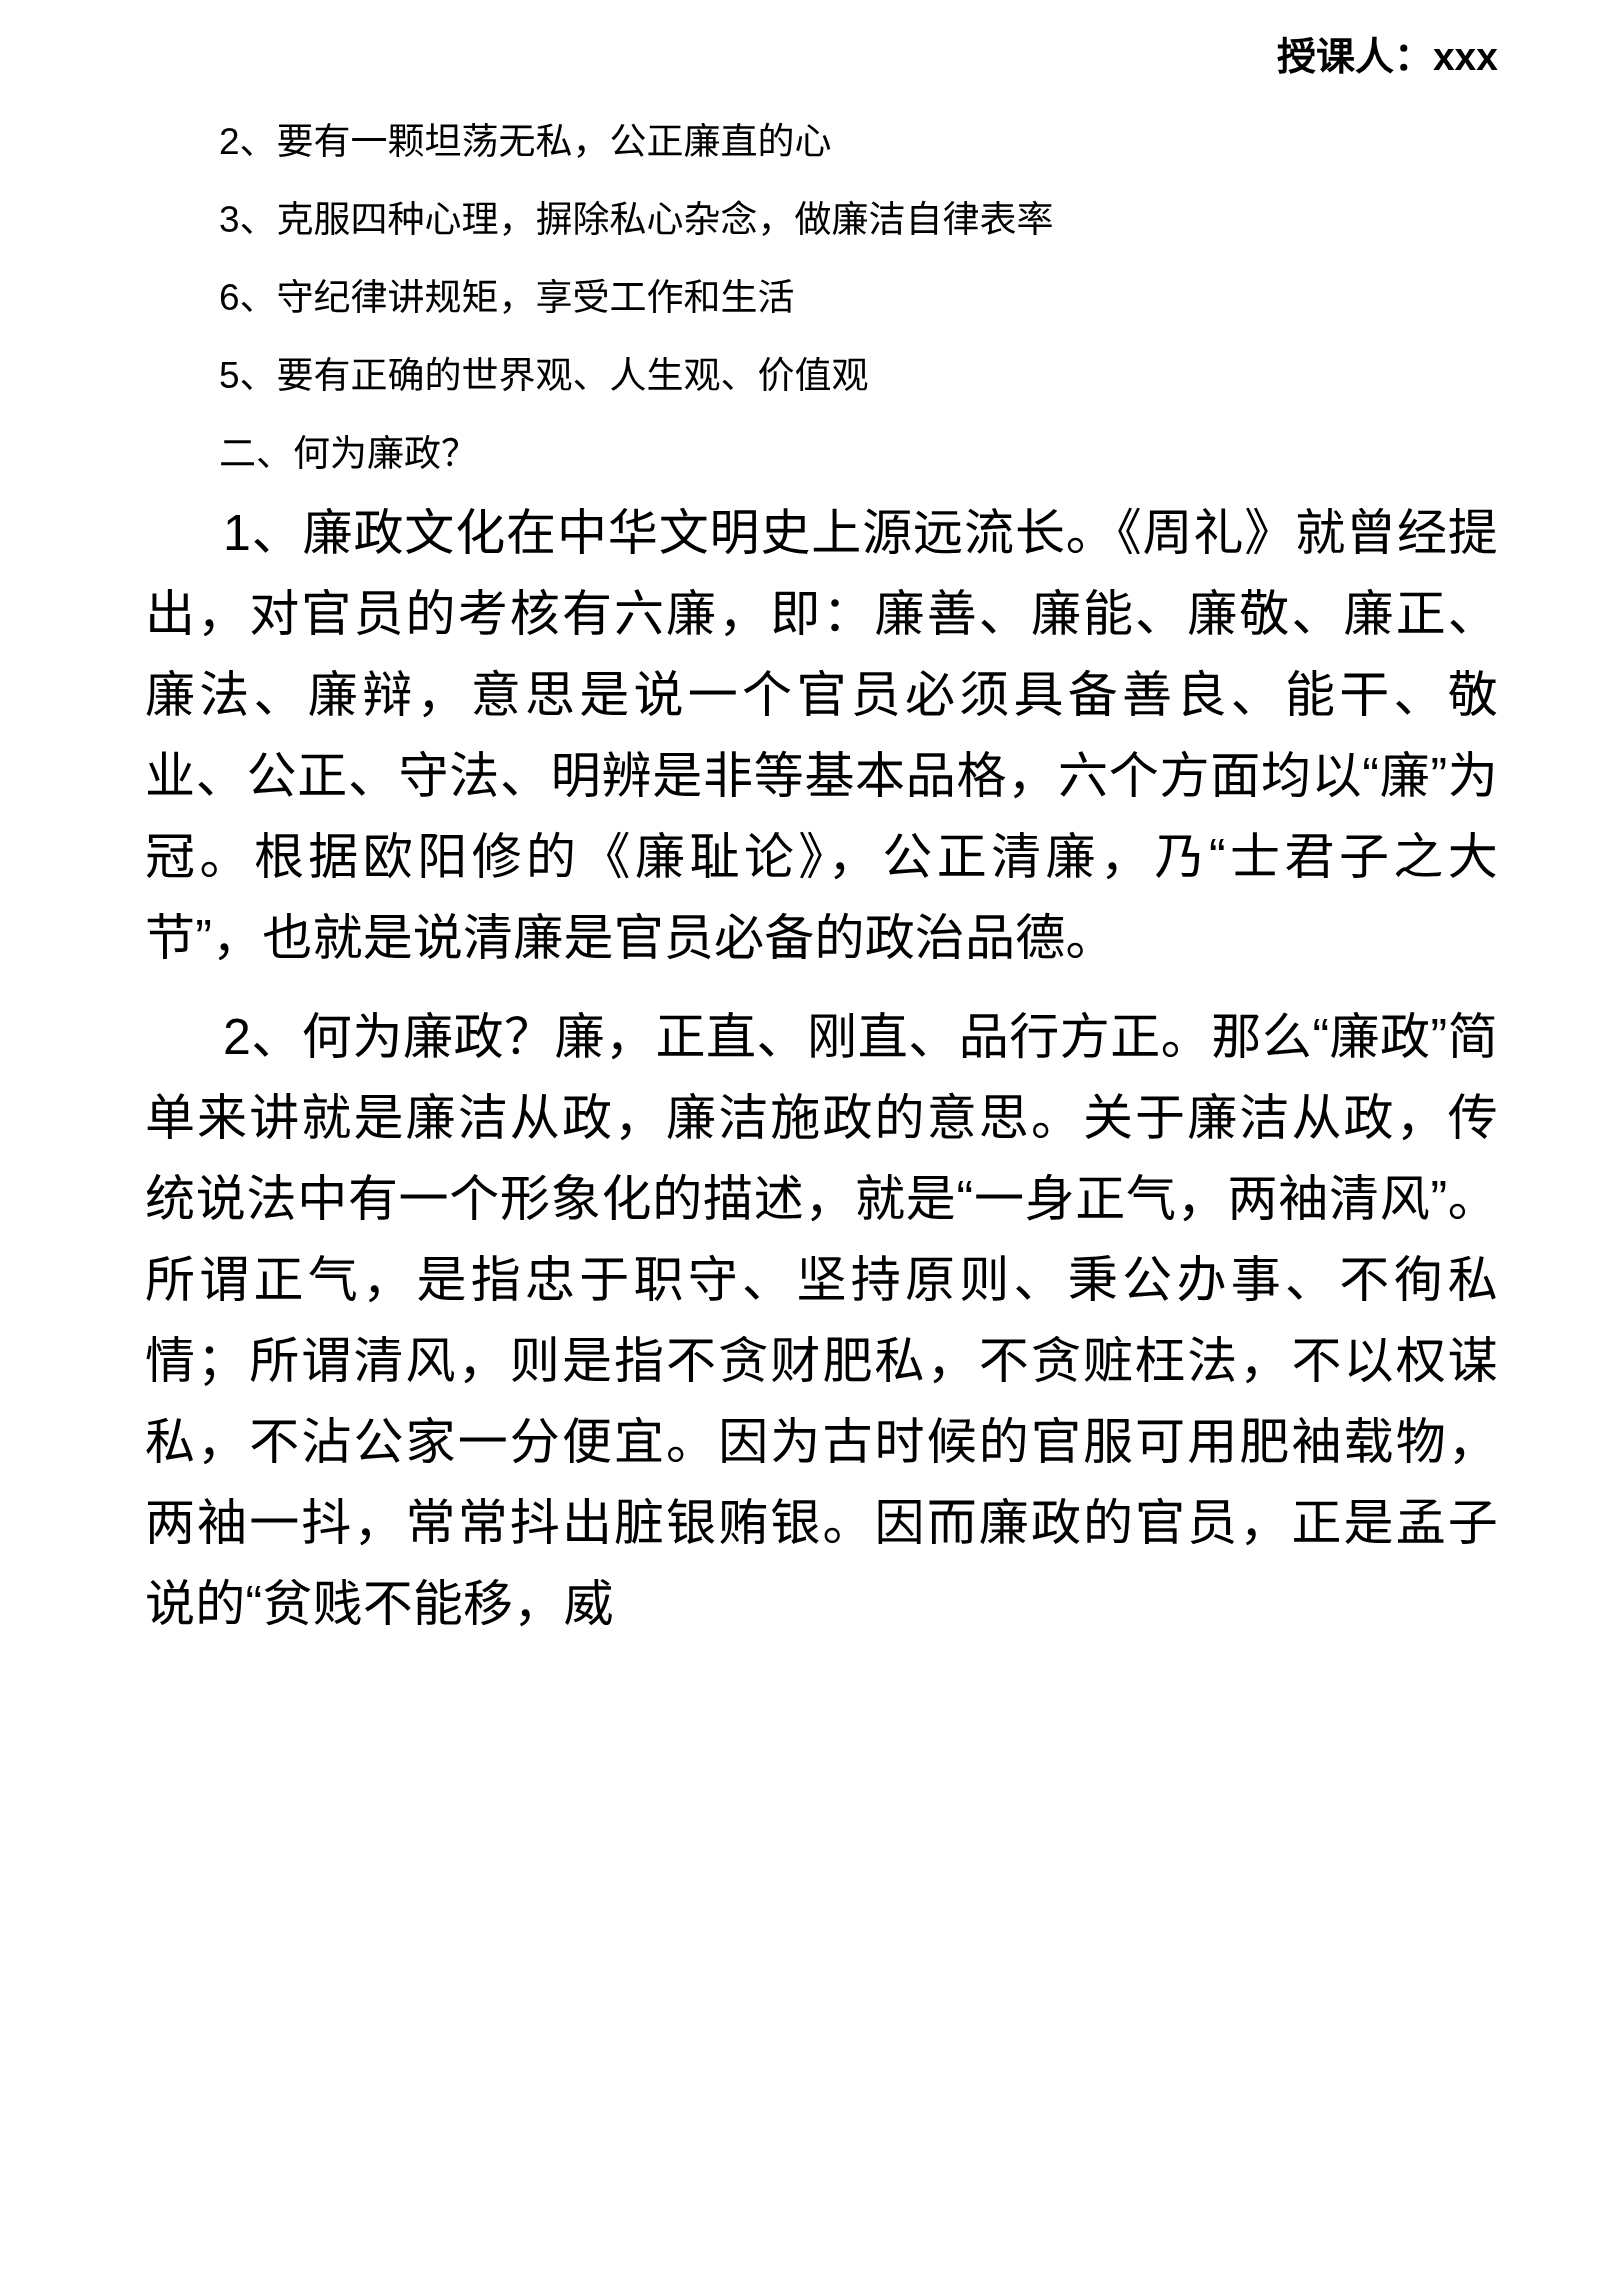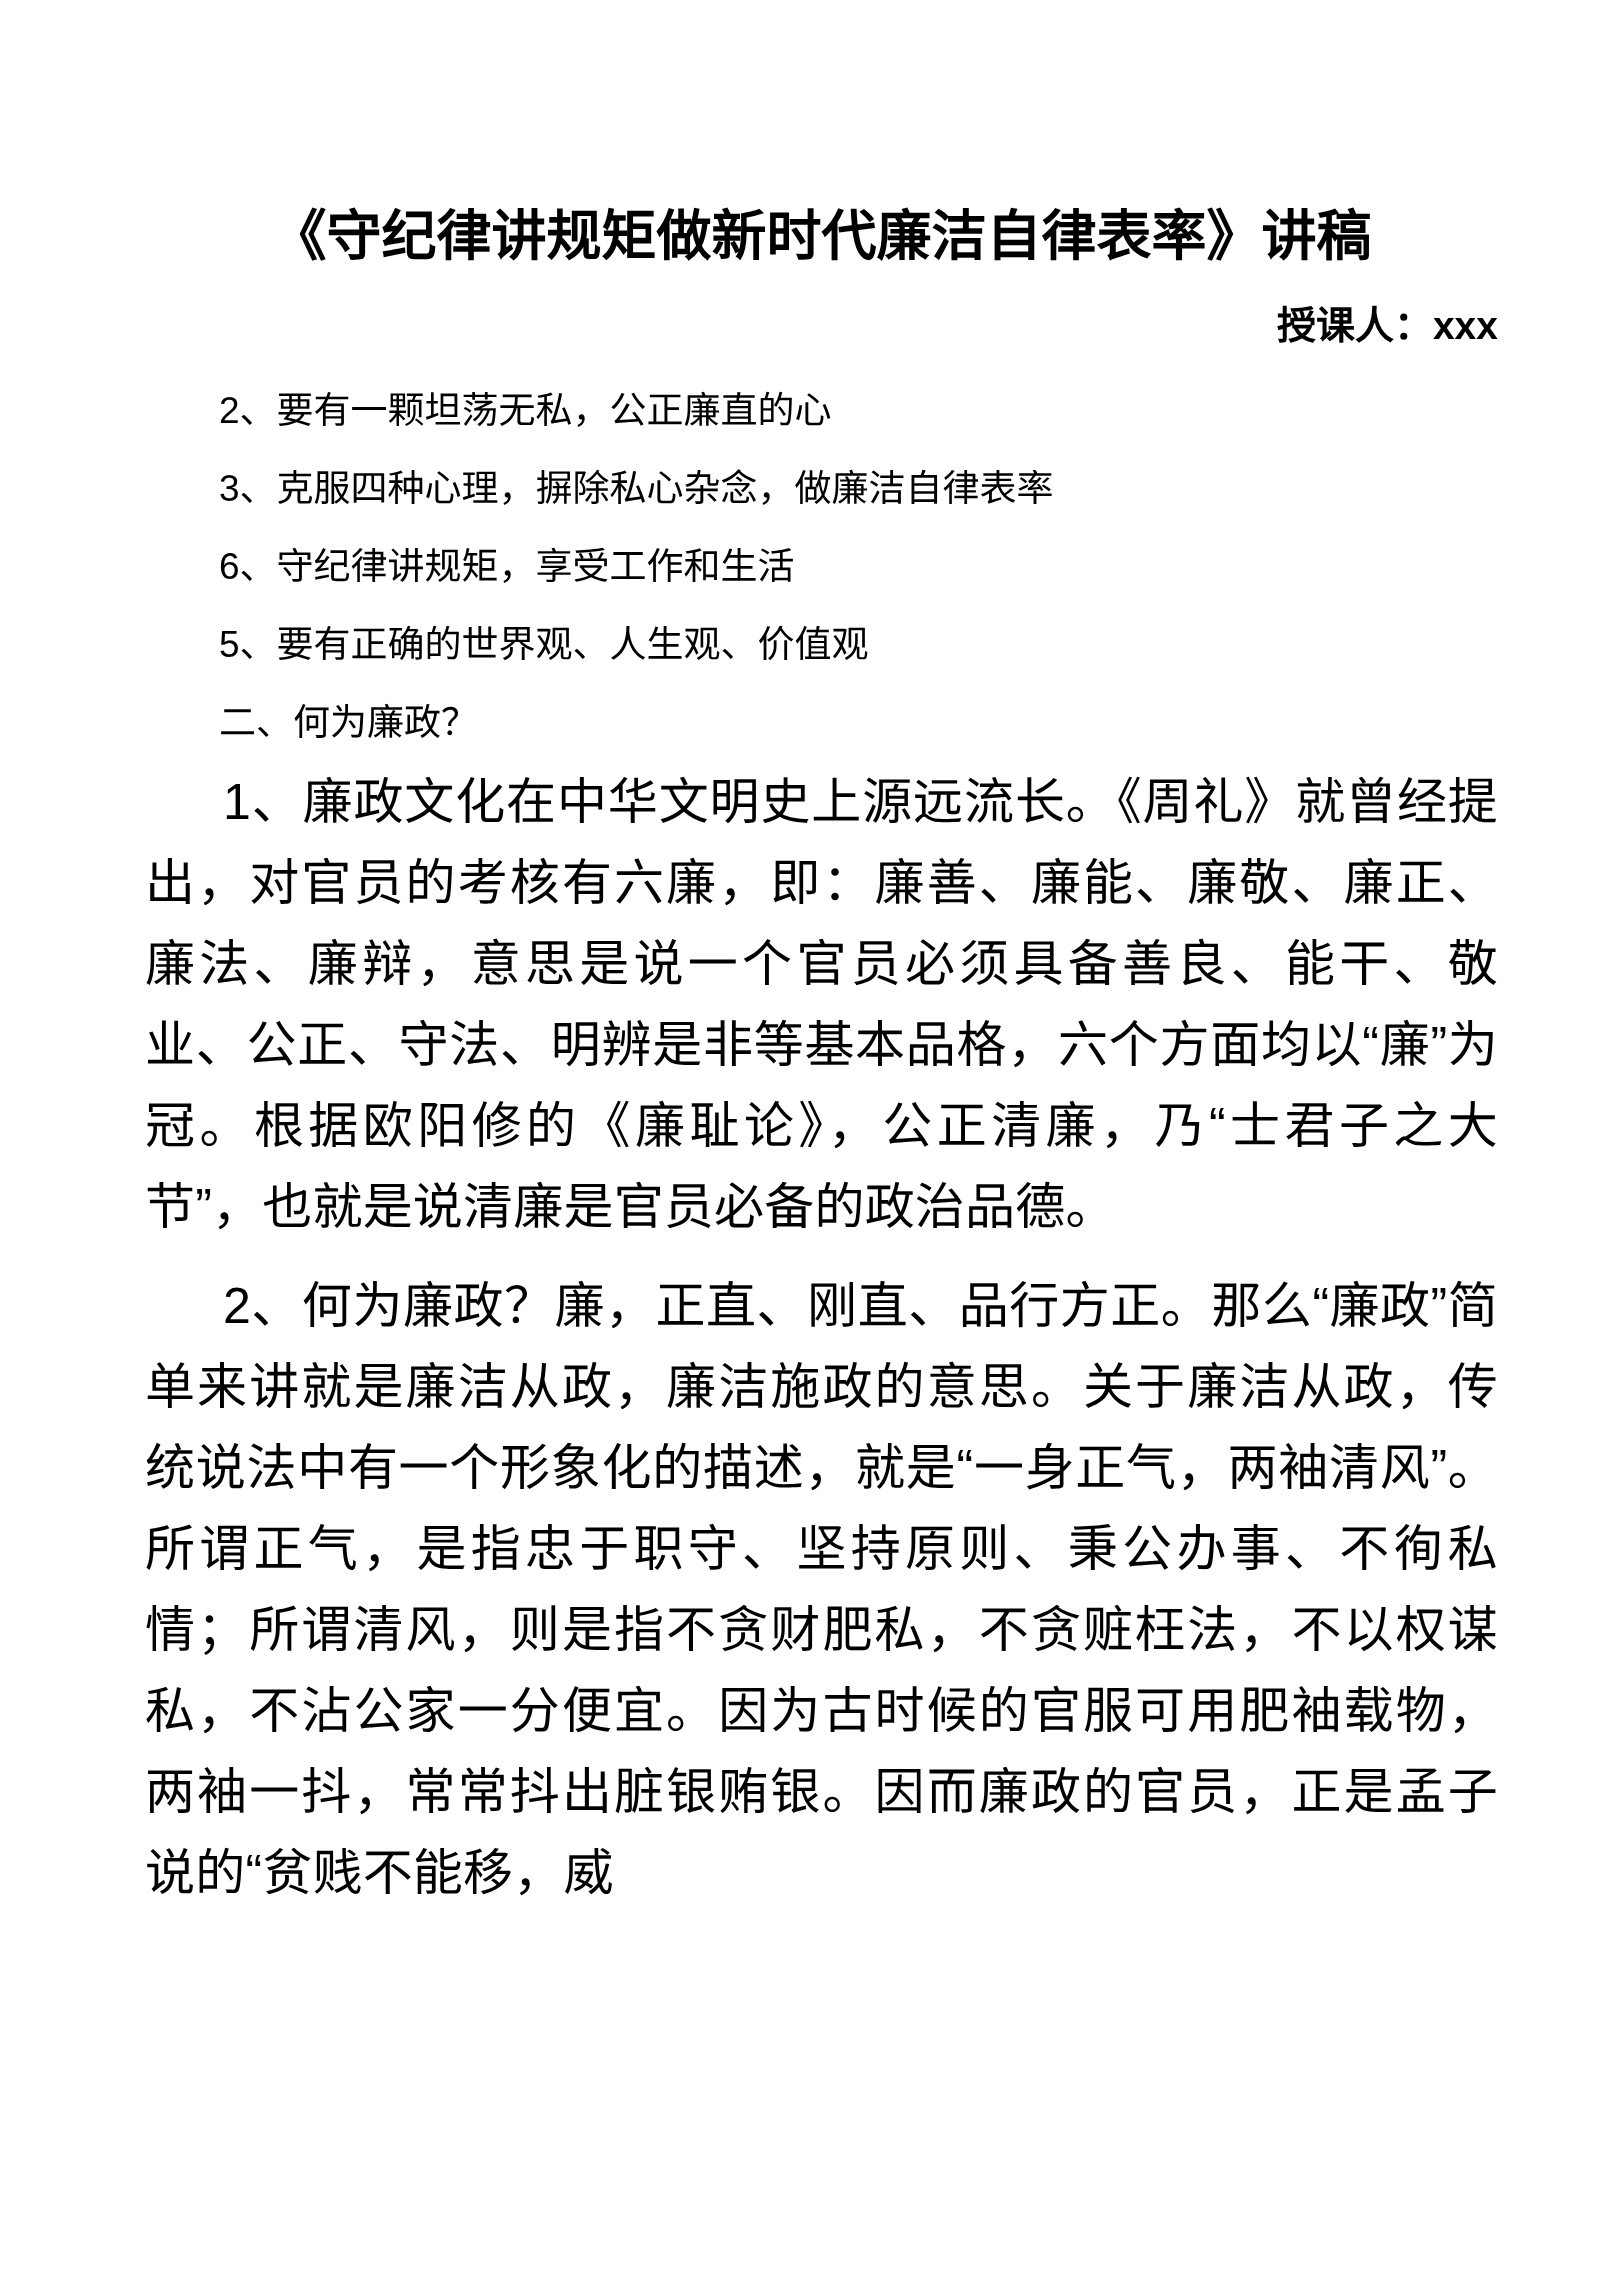--- a/index.html
+++ b/index.html
@@ -83,21 +83,20 @@
   .body-para.tight {
     padding-top: 17.6px;
   }
 </style>
 </head>
 <body>
 
 <div class="page">
   <div class="page-inner">
 
-    <h1 class="doc-title">《守纪律讲规矩做新时代廉洁自律表率》讲稿</h1>
 
     <h2 class="doc-subtitle">授课人：xxx</h2>
 
     <div class="outline">
 
 
 
       <p class="block-line">2、要有一颗坦荡无私，公正廉直的心</p>
 
       <p class="block-line">3、克服四种心理，摒除私心杂念，做廉洁自律表率</p>

